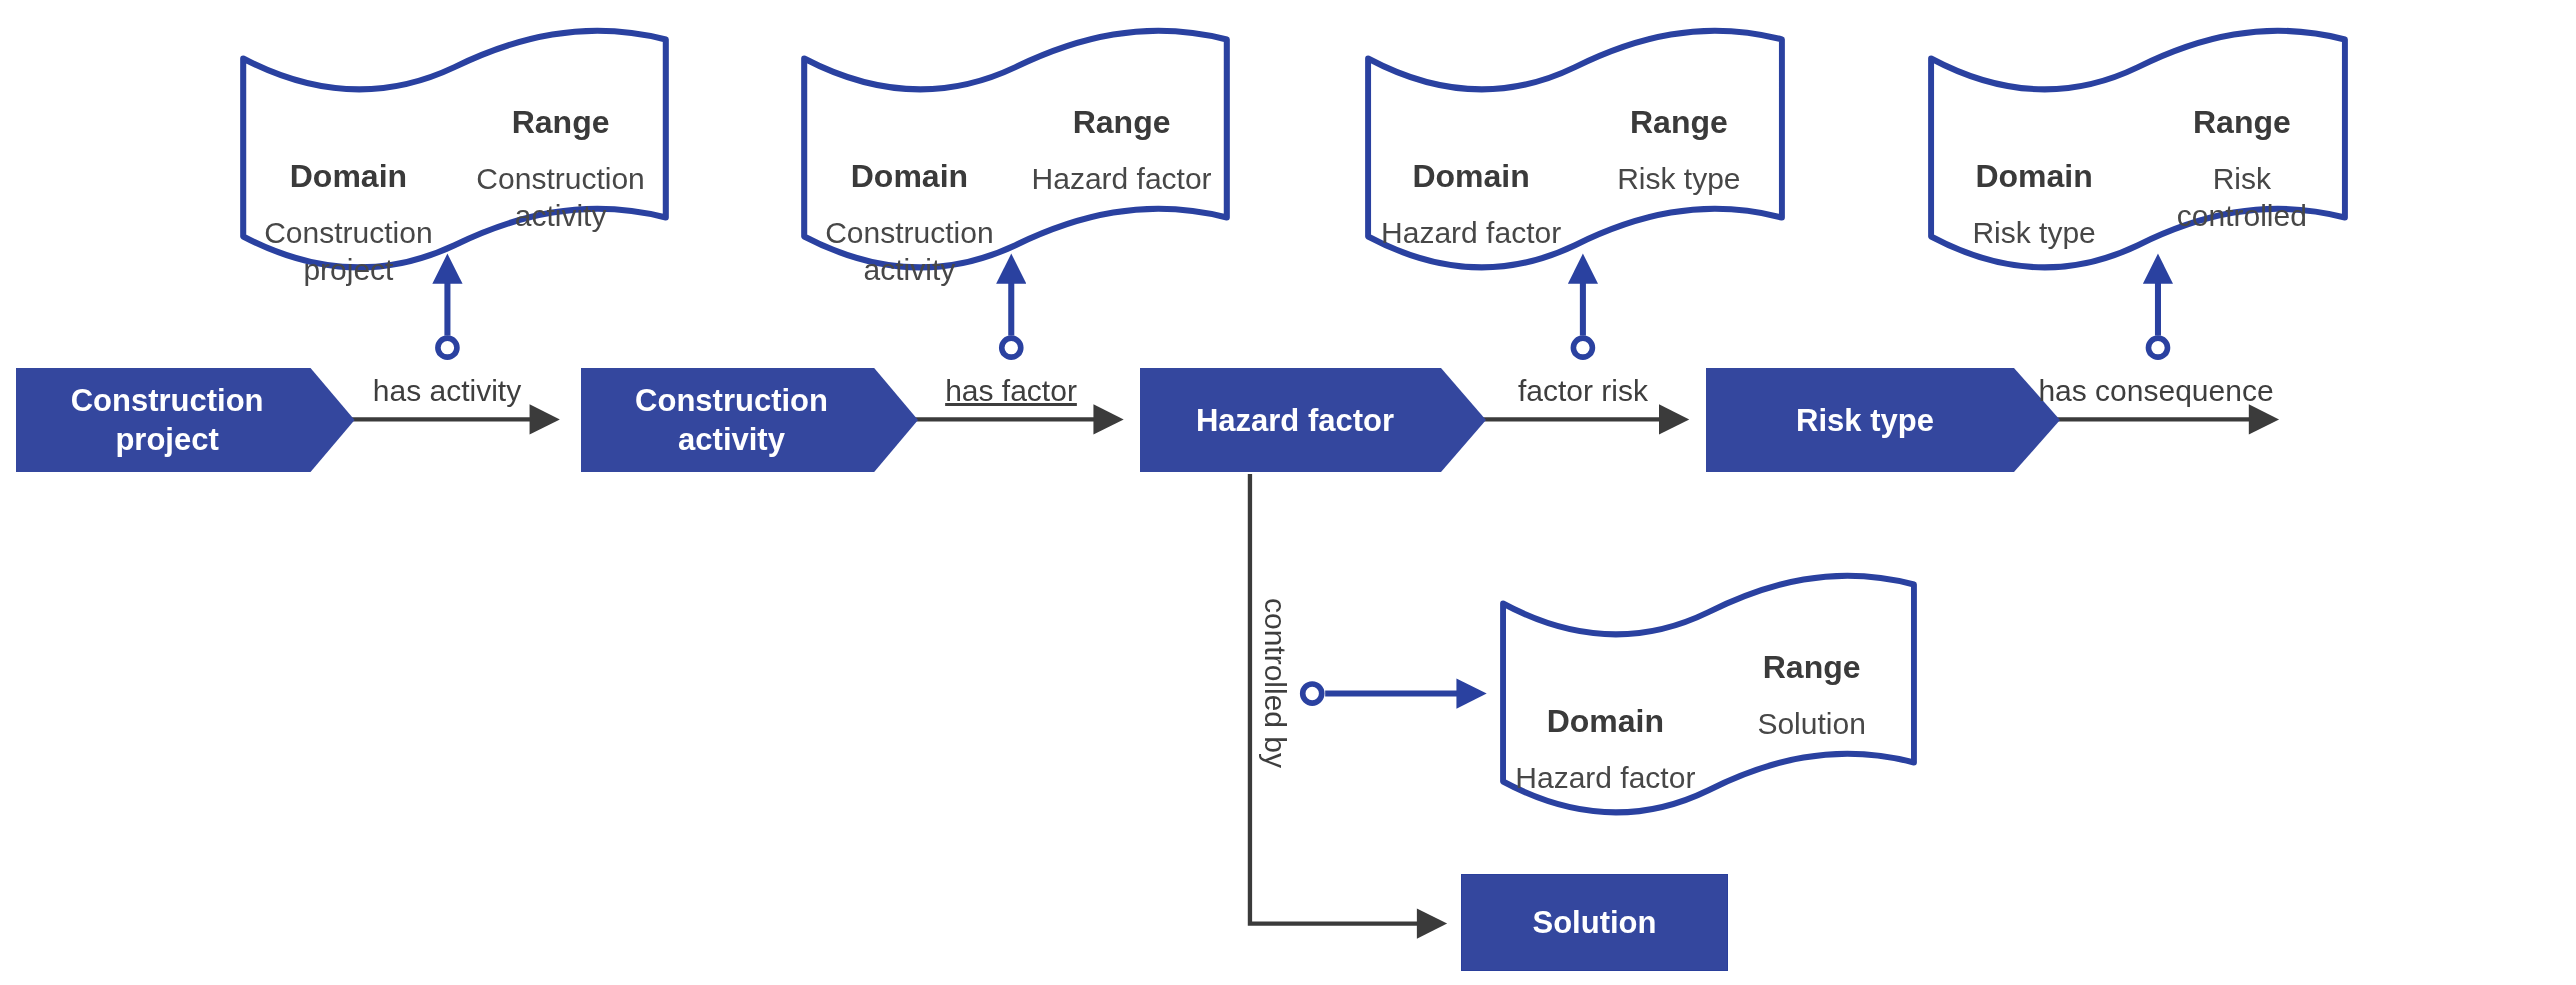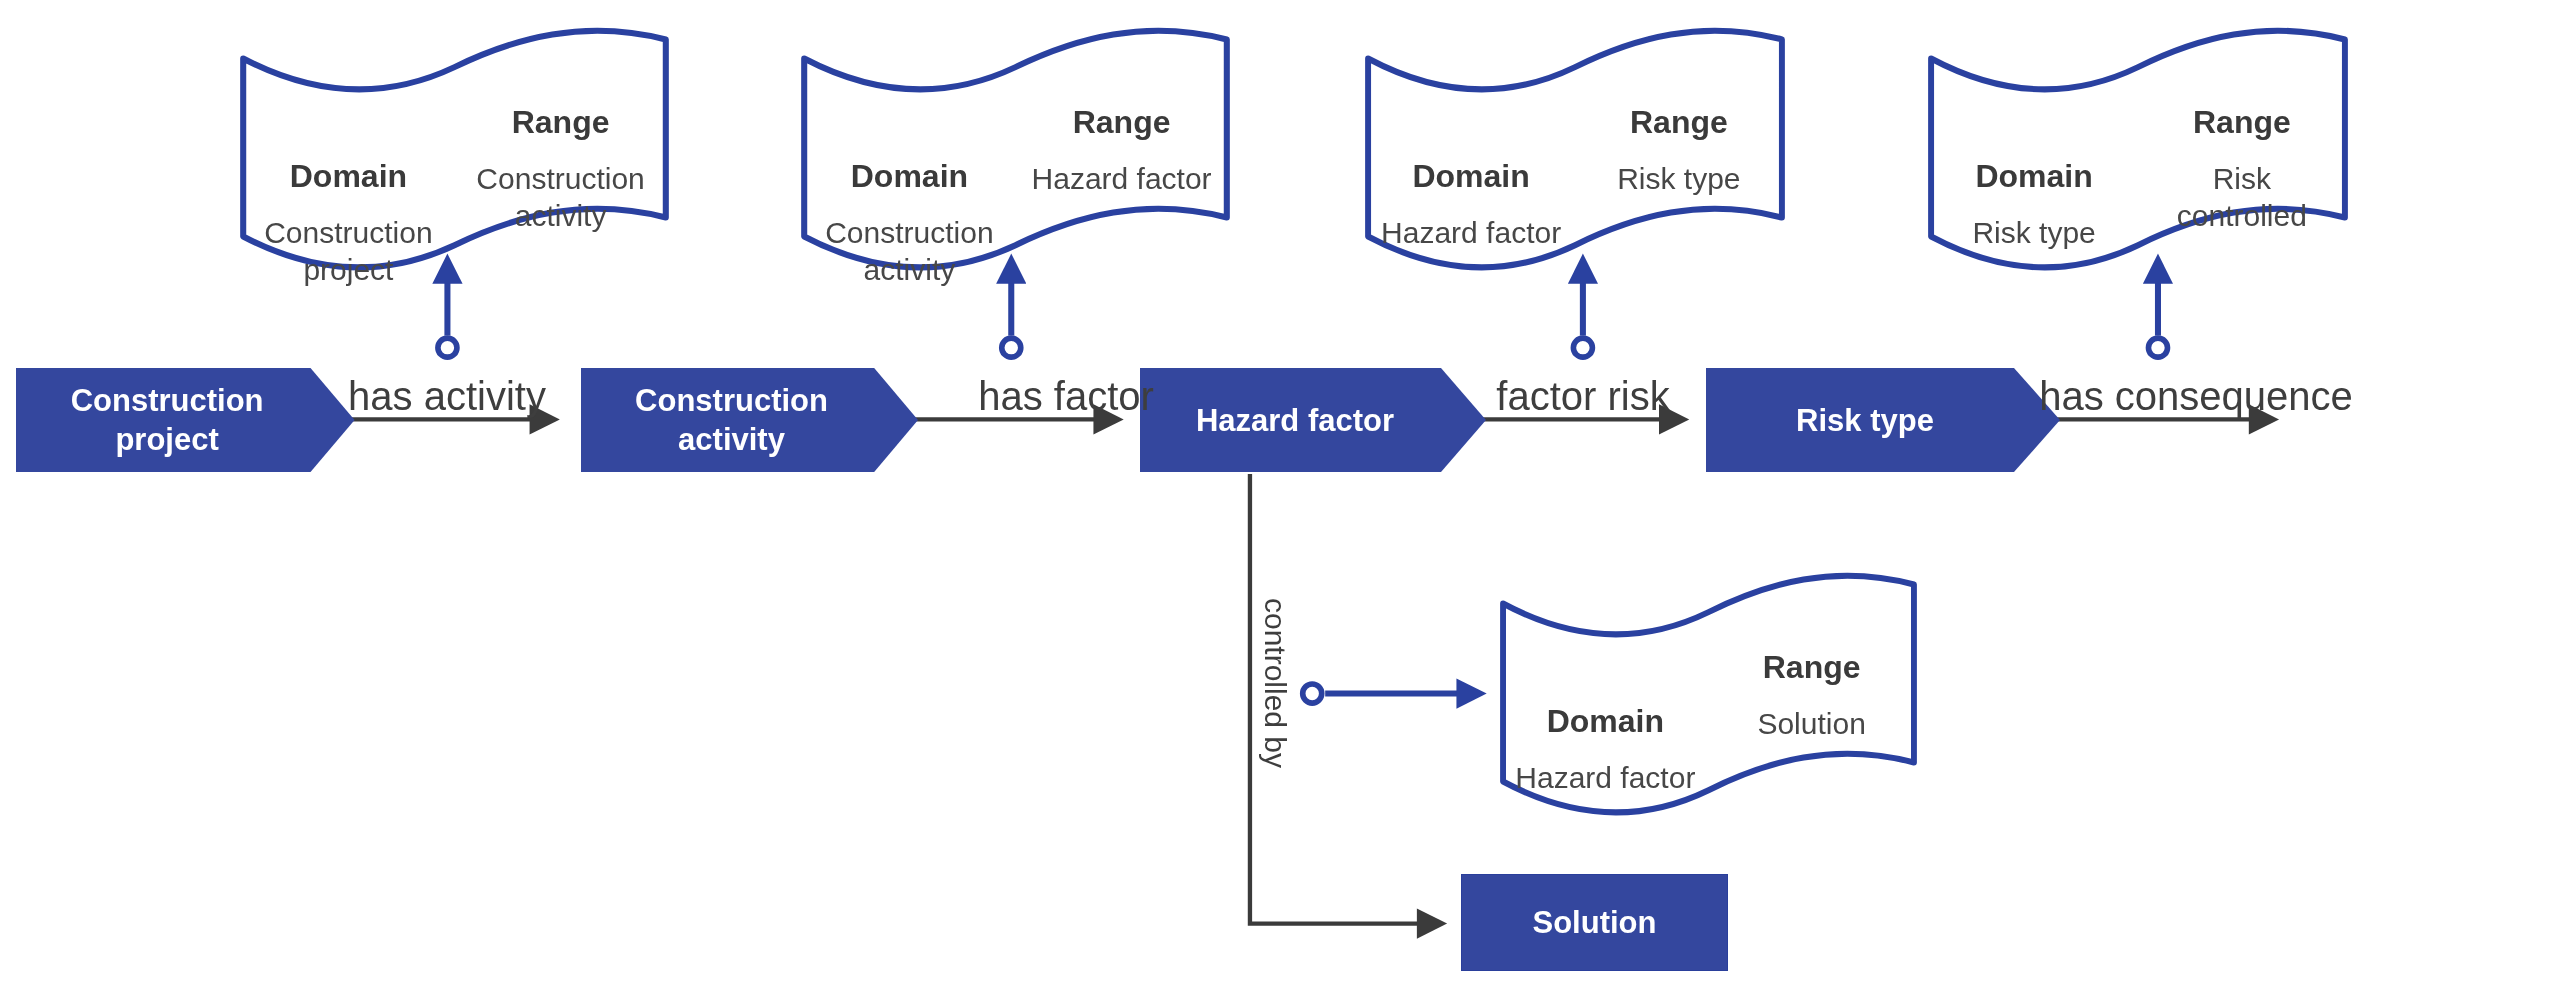--- a/index.html
+++ b/index.html
@@ -25,21 +25,21 @@
   .flag-path{fill:#ffffff;stroke:#2A41A0;stroke-width:7;stroke-linejoin:round;}
   .flag-col{position:absolute;text-align:center;z-index:2;}
   .domain-col{left:3%;width:45%;top:97px;text-align:center;}
   .range-col{left:51%;width:47%;top:43px;}
   .flag-label{font-weight:bold;font-size:32px;line-height:38px;color:#3A3A3A;margin-top:43px;}
   .flag-value{font-size:30px;line-height:37px;color:#474747;width:183px;margin:19px auto 0 auto;}
 
   
   .edge-label{
     position:absolute;z-index:3;transform:translateX(-50%);
-    font-size:40px;color:#3E3E3E;white-space:nowrap;text-align:right;
+    font-size:30px;color:#3E3E3E;white-space:nowrap;text-align:right;
   }
   .edge-label-vertical{
     position:absolute;z-index:3;transform:translate(-50%,-50%);
     writing-mode:vertical-rl;text-orientation:mixed;
     font-size:30px;color:#3E3E3E;white-space:nowrap;
   }
 </style>
 </head>
 <body>
 
@@ -93,23 +93,23 @@
     <span>Hazard factor</span>
   </div>
   <div class="node chevron" style="left:1706px;top:368px;width:318px;height:104px;">
     <span>Risk type</span>
   </div>
   <div class="node rect" style="left:1461px;top:874px;width:265px;height:95px;">
     <span>Solution</span>
   </div>
 
   <div class="edge-label" style="left:447px;top:374px;">has activity</div>
-  <div class="edge-label" style="left:1066px;top:374px;">has factor</div>
+  <div class="edge-label" style="left:1011px;top:374px;text-decoration:underline;">has factor</div>
   <div class="edge-label" style="left:1583px;top:374px;">factor risk</div>
-  <div class="edge-label" style="left:2156px;top:374px;margin-left:40px;">has consequence</div>
+  <div class="edge-label" style="left:2156px;top:374px;">has consequence</div>
   <div class="edge-label-vertical" style="left:1275px;top:683px;">controlled by</div>
 
   <div class="flag" style="left:238px;top:17.3px;width:433px;height:261px;">
     <svg viewBox="0 0 500 302" preserveAspectRatio="none">
       <path class="flag-path" d="M 6,48 C 90,92 170,96 250,58 C 320,24 400,2 494,26 L 494,232 C 400,208 320,230 250,264 C 170,302 90,298 6,254 Z"></path>
     </svg>
     <div class="flag-col domain-col">
       <div class="flag-label">Domain</div>
       <div class="flag-value">Construction project</div>
     </div>

